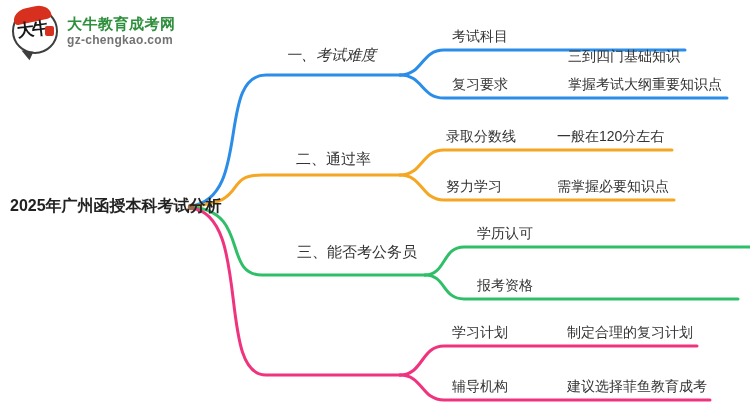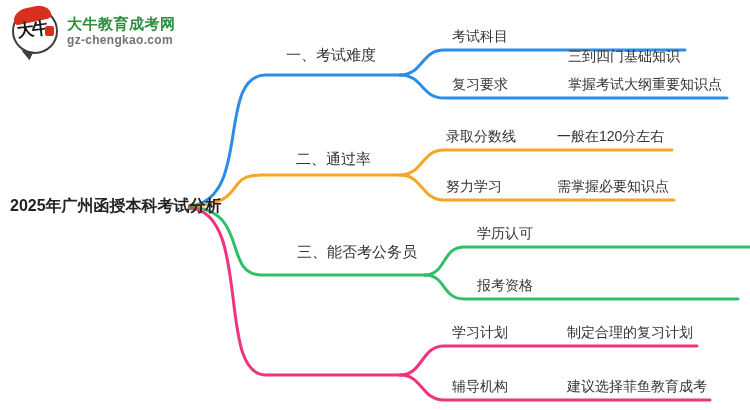--- a/index.html
+++ b/index.html
@@ -16,21 +16,21 @@
   .logo-cap{position:absolute;left:-1px;top:-3px;width:38px;height:15px;border-radius:19px 19px 6px 6px / 15px 15px 5px 5px;transform:rotate(-12deg);}
   .logo-icon-text{position:absolute;left:3px;top:11px;font-family:"DejaVu Serif","Liberation Serif",serif;font-weight:bold;font-size:17px;color:#171717;letter-spacing:-2px;transform:rotate(-7deg);line-height:1;}
   .logo-seal{position:absolute;right:2px;top:16px;width:9px;height:10px;border-radius:2px;}
   .logo-tail{position:absolute;left:7px;bottom:-8px;width:0;height:0;border-left:9px solid transparent;border-right:3px solid transparent;border-top:9px solid #3e3e3e;transform:rotate(6deg);}
   .logo-title{font-size:15px;font-weight:bold;line-height:1.25;letter-spacing:.5px;}
   .logo-subtitle{font-size:12px;font-weight:bold;letter-spacing:.3px;}
 
   
   .root-title{position:absolute;left:10px;top:196px;font-size:16px;font-weight:600;color:#222;white-space:nowrap;}
   .branch-label{position:absolute;font-size:15px;color:#333;white-space:nowrap;}
-  .bl1{left:286px;top:46px;} .bl2{left:296px;top:150px;} .bl3{left:297px;top:243px;} .bl4{left:293px;top:347px;}
+  .bl1{left:286px;top:46px;font-style:italic;} .bl2{left:296px;top:150px;} .bl3{left:297px;top:243px;} .bl4{left:293px;top:347px;}
   .node{position:absolute;font-size:14px;color:#333;white-space:nowrap;line-height:1.3;}
   .r11l{left:452px;top:27px;}  .r11v{left:568px;top:27px;margin-top:20px;}
   .r12l{left:452px;top:75px;}  .r12v{left:568px;top:75px;}
   .r21l{left:446px;top:127px;} .r21v{left:557px;top:127px;}
   .r22l{left:446px;top:177px;} .r22v{left:557px;top:177px;}
   .r31l{left:477px;top:224px;} .r31v{left:593px;top:224px;}
   .r32l{left:477px;top:276px;} .r32v{left:593px;top:276px;}
   .r41l{left:452px;top:323px;} .r41v{left:567px;top:323px;}
   .r42l{left:452px;top:377px;} .r42v{left:567px;top:377px;}
 </style>

